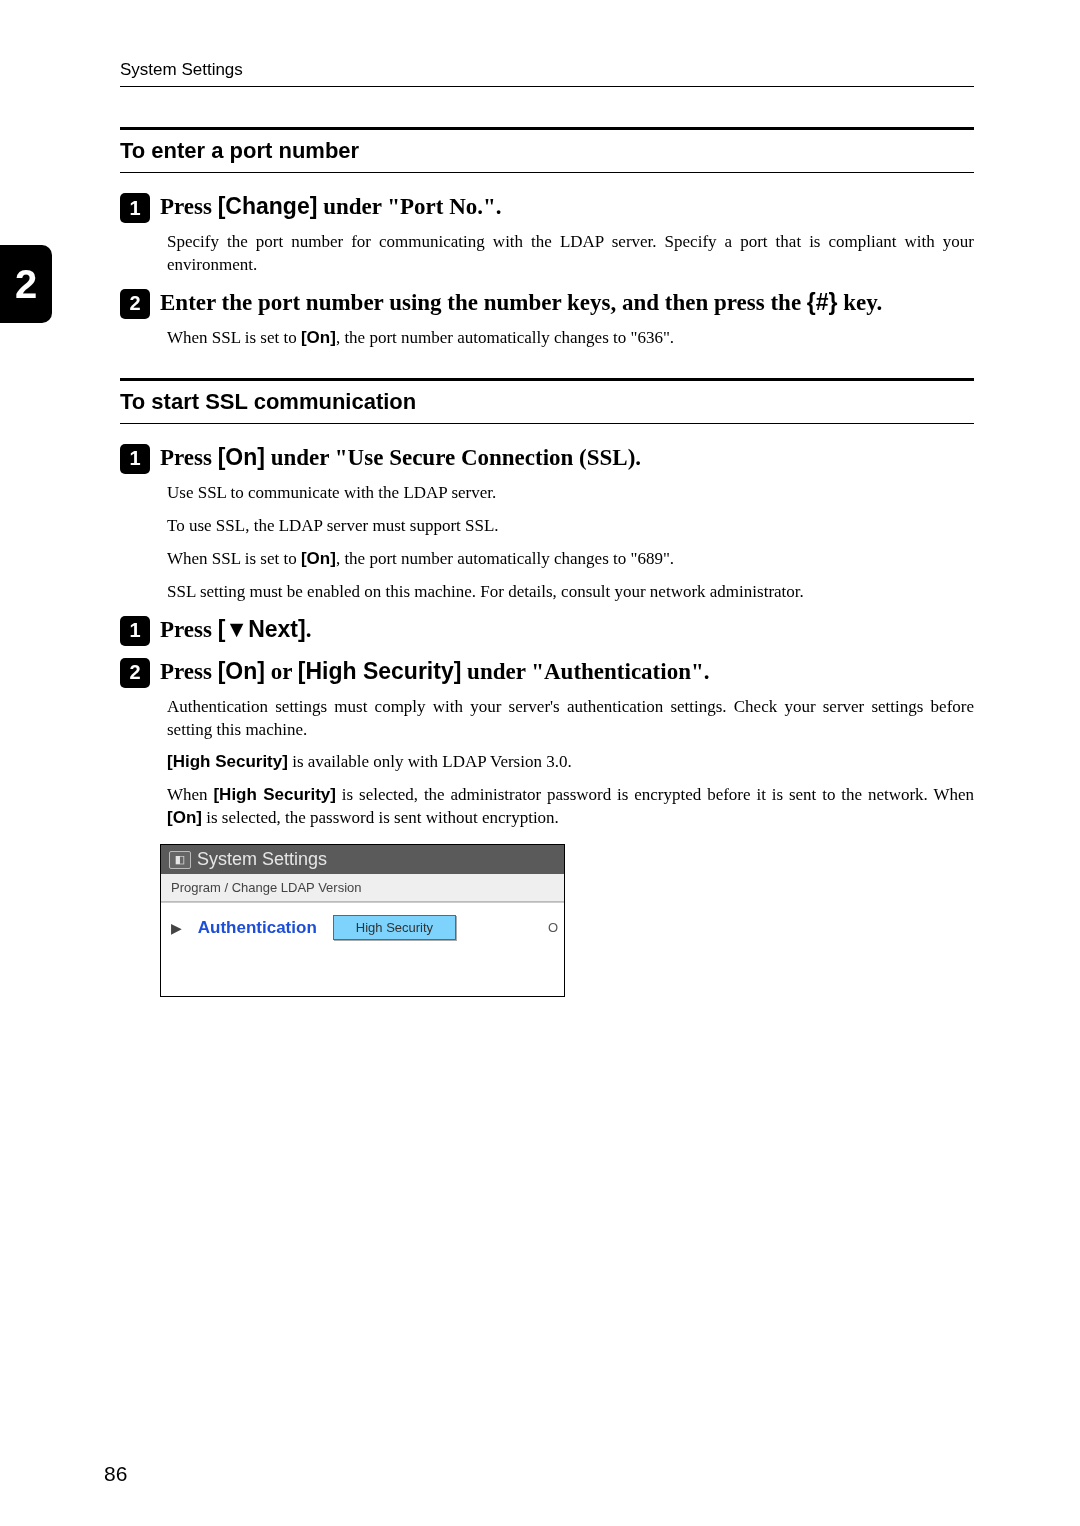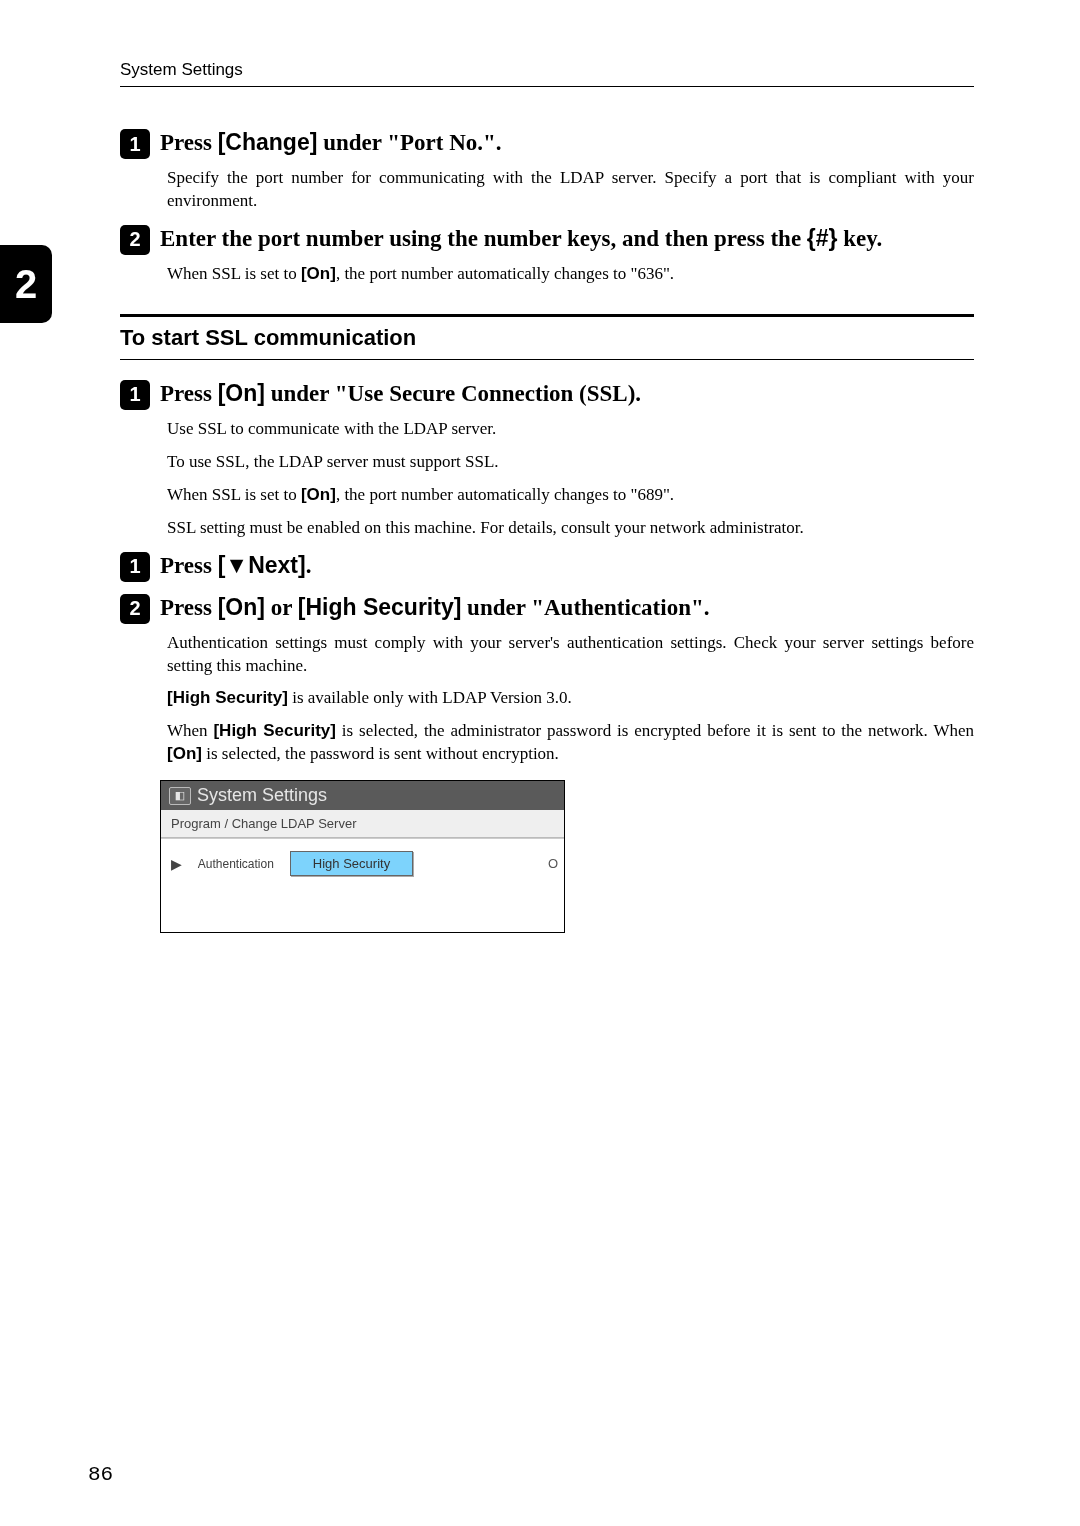--- a/index.html
+++ b/index.html
@@ -129,53 +129,54 @@
   }
   .shot-body {
     background: #fff;
     padding: 12px 10px 56px 10px;
     display: flex;
     align-items: center;
     gap: 16px;
     border-top: 1px solid #ccc;
   }
   .shot-arrow { color: #444; font-size: 14px; }
-  .shot-label { font-size: 12px; color: #404040; }
+  .shot-label { font-size: 17px; color: #1d4ed8; font-weight: bold; }
   .shot-btn {
     border: 1px solid #666;
     background: #7dd3fc;
     padding: 4px 22px;
     font-size: 13px;
     color: #333;
     box-shadow: 1px 1px 0 #aaa;
   }
   .shot-cut {
     width: 6px;
     text-align: right;
     color: #555;
     margin-left: auto;
     font-size: 13px;
   }
   .page-num {
     position: absolute;
     bottom: 40px;
-    left: 88px;
-    font-family: Liberation Mono, monospace;
+    left: 104px;
+    font-family: Liberation Sans, sans-serif;
     font-size: 21px;
   }
 </style>
 </head>
 <body>
 
 <div class="chapter-tab">2</div>
 
 <div class="page">
 
   <div class="running-head">System Settings</div>
 
+  <div class="section-title first">To enter a port number</div>
 
   <div class="step">
     <div class="step-line">
       <span class="step-num">1</span>
       <span class="step-instr">
         <span>Press </span><span class="ui-label">[Change]</span><span> under "Port No.".</span>
       </span>
     </div>
     <div class="body-block">Specify the port number for communicating with the LDAP server. Specify a port that is compliant with your environment.</div>
   </div>
@@ -232,21 +233,21 @@
     </div>
     <div class="body-block">
       <span>When </span><span class="ui-label">[High Security]</span><span> is selected, the administrator password is encrypted before it is sent to the network. When </span><span class="ui-label">[On]</span><span> is selected, the password is sent without encryption.</span>
     </div>
 
     <div class="screenshot">
       <div class="shot-title">
         <span class="sqicon">◧</span>
         <span>System Settings</span>
       </div>
-      <div class="shot-sub">Program / Change LDAP Server</div>
+      <div class="shot-sub">Program / Change LDAP Version</div>
       <div class="shot-body">
         <span class="shot-arrow">▶</span>
         <span class="shot-label">Authentication</span>
         <span class="shot-btn">High Security</span>
         <span class="shot-cut">O</span>
       </div>
     </div>
   </div>
 
 </div>

